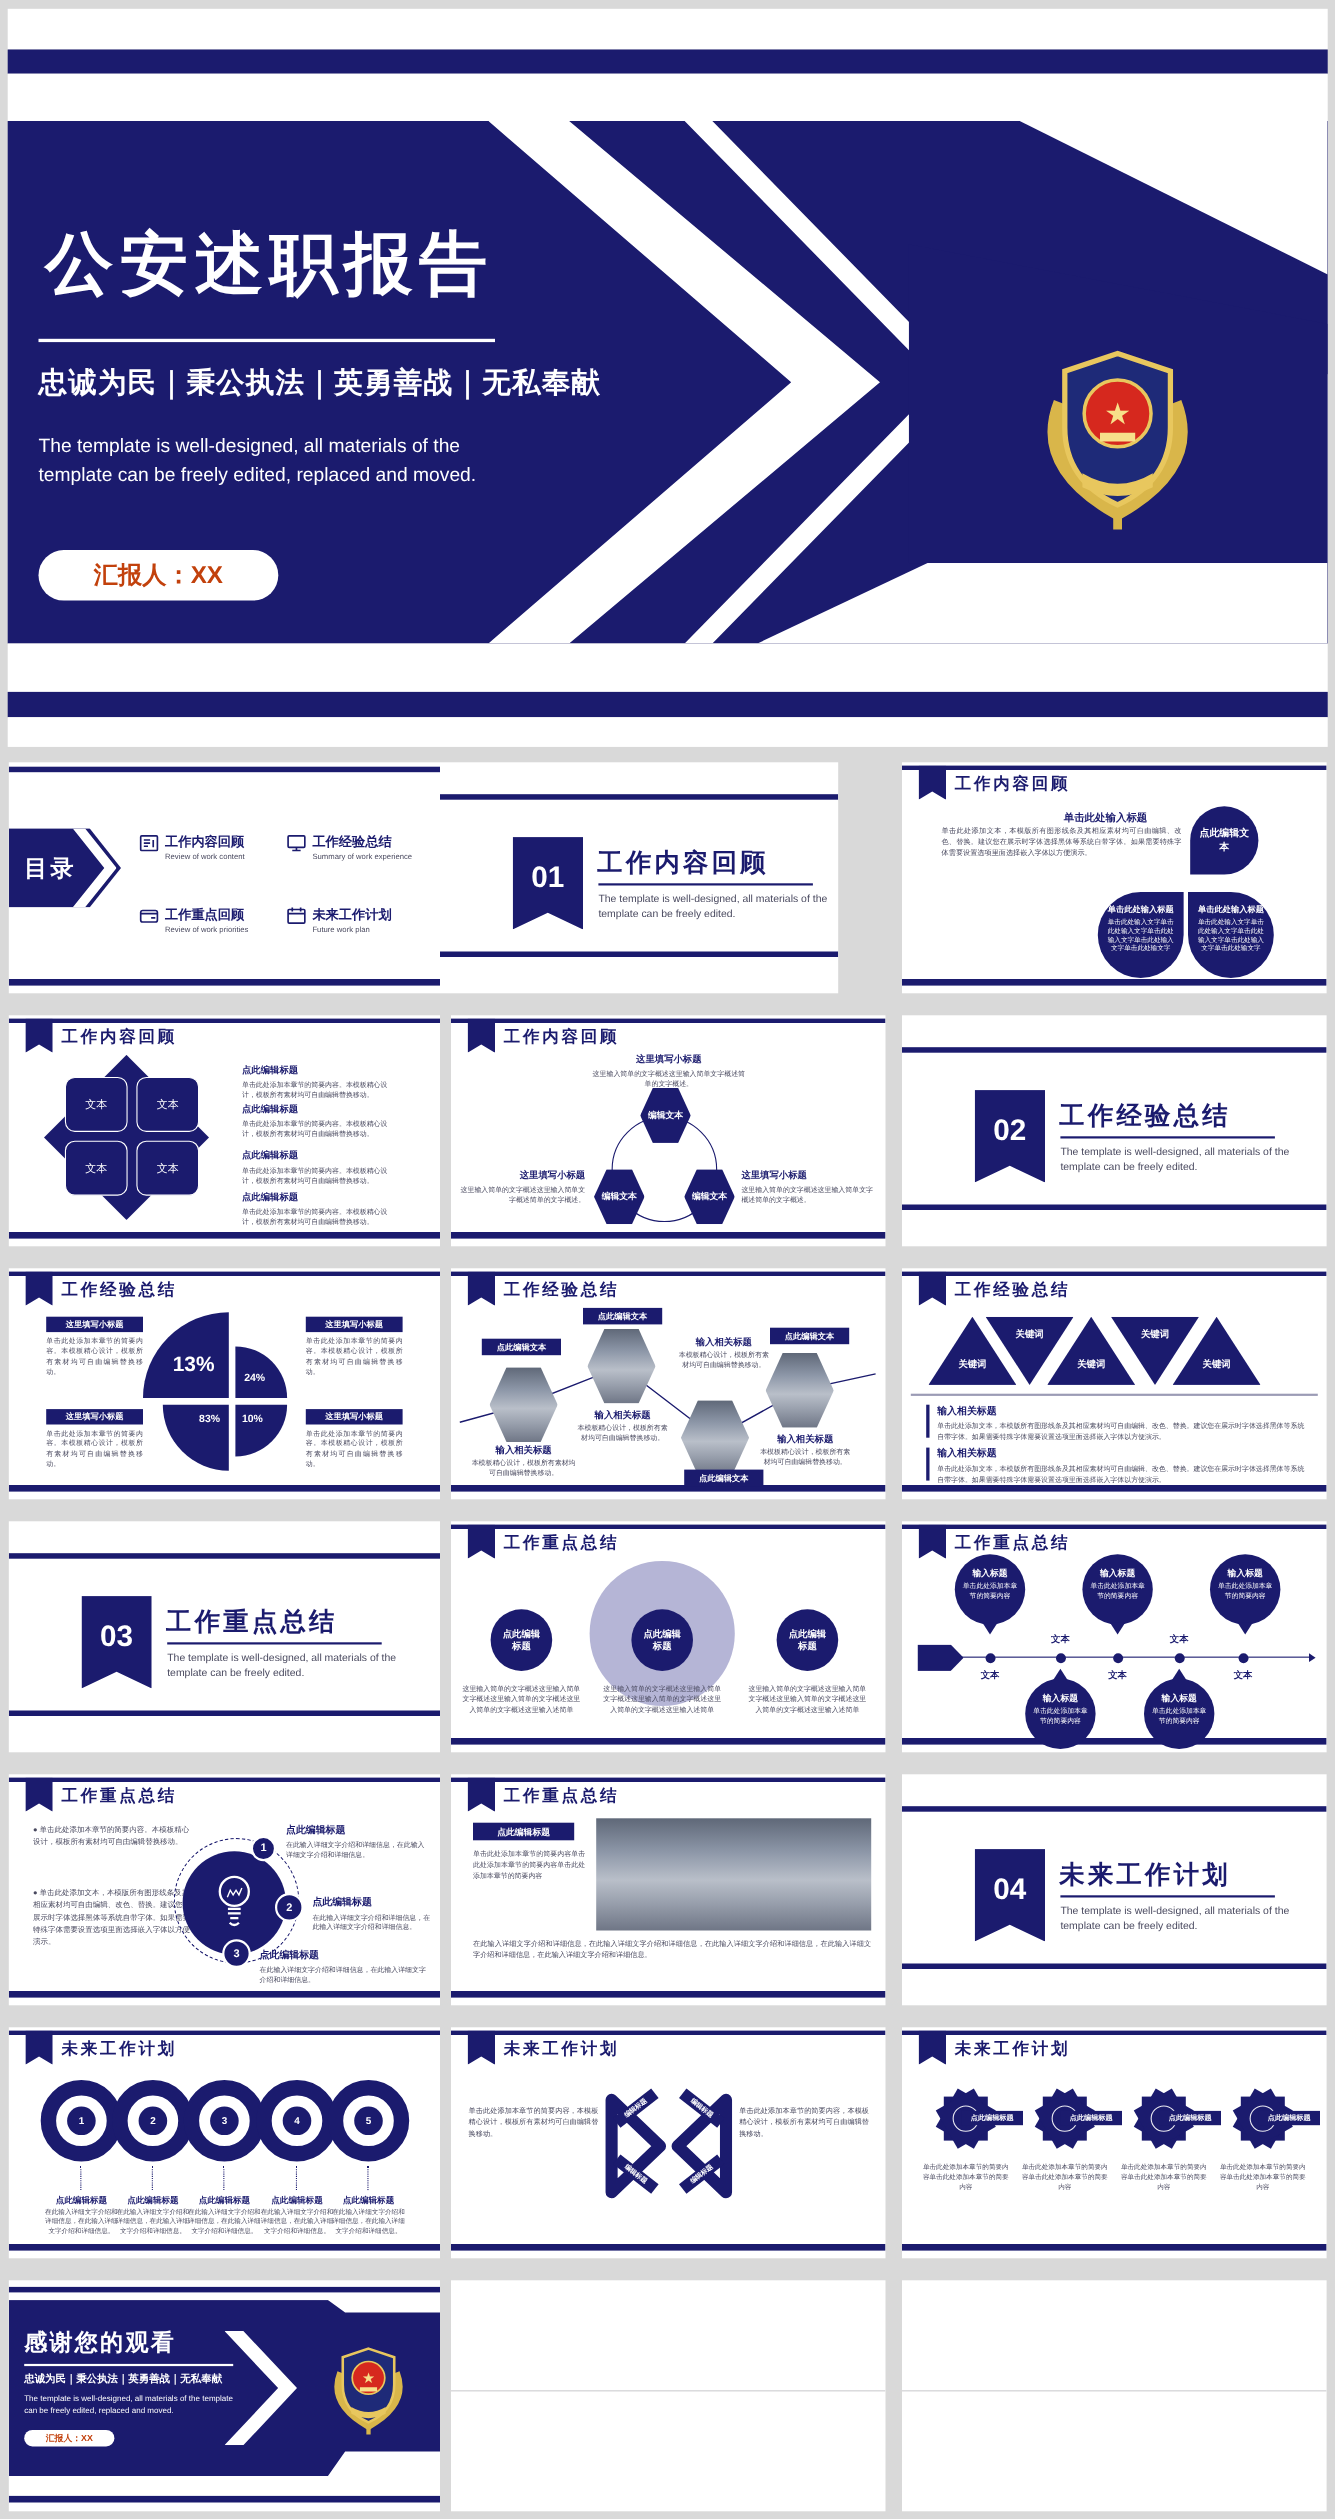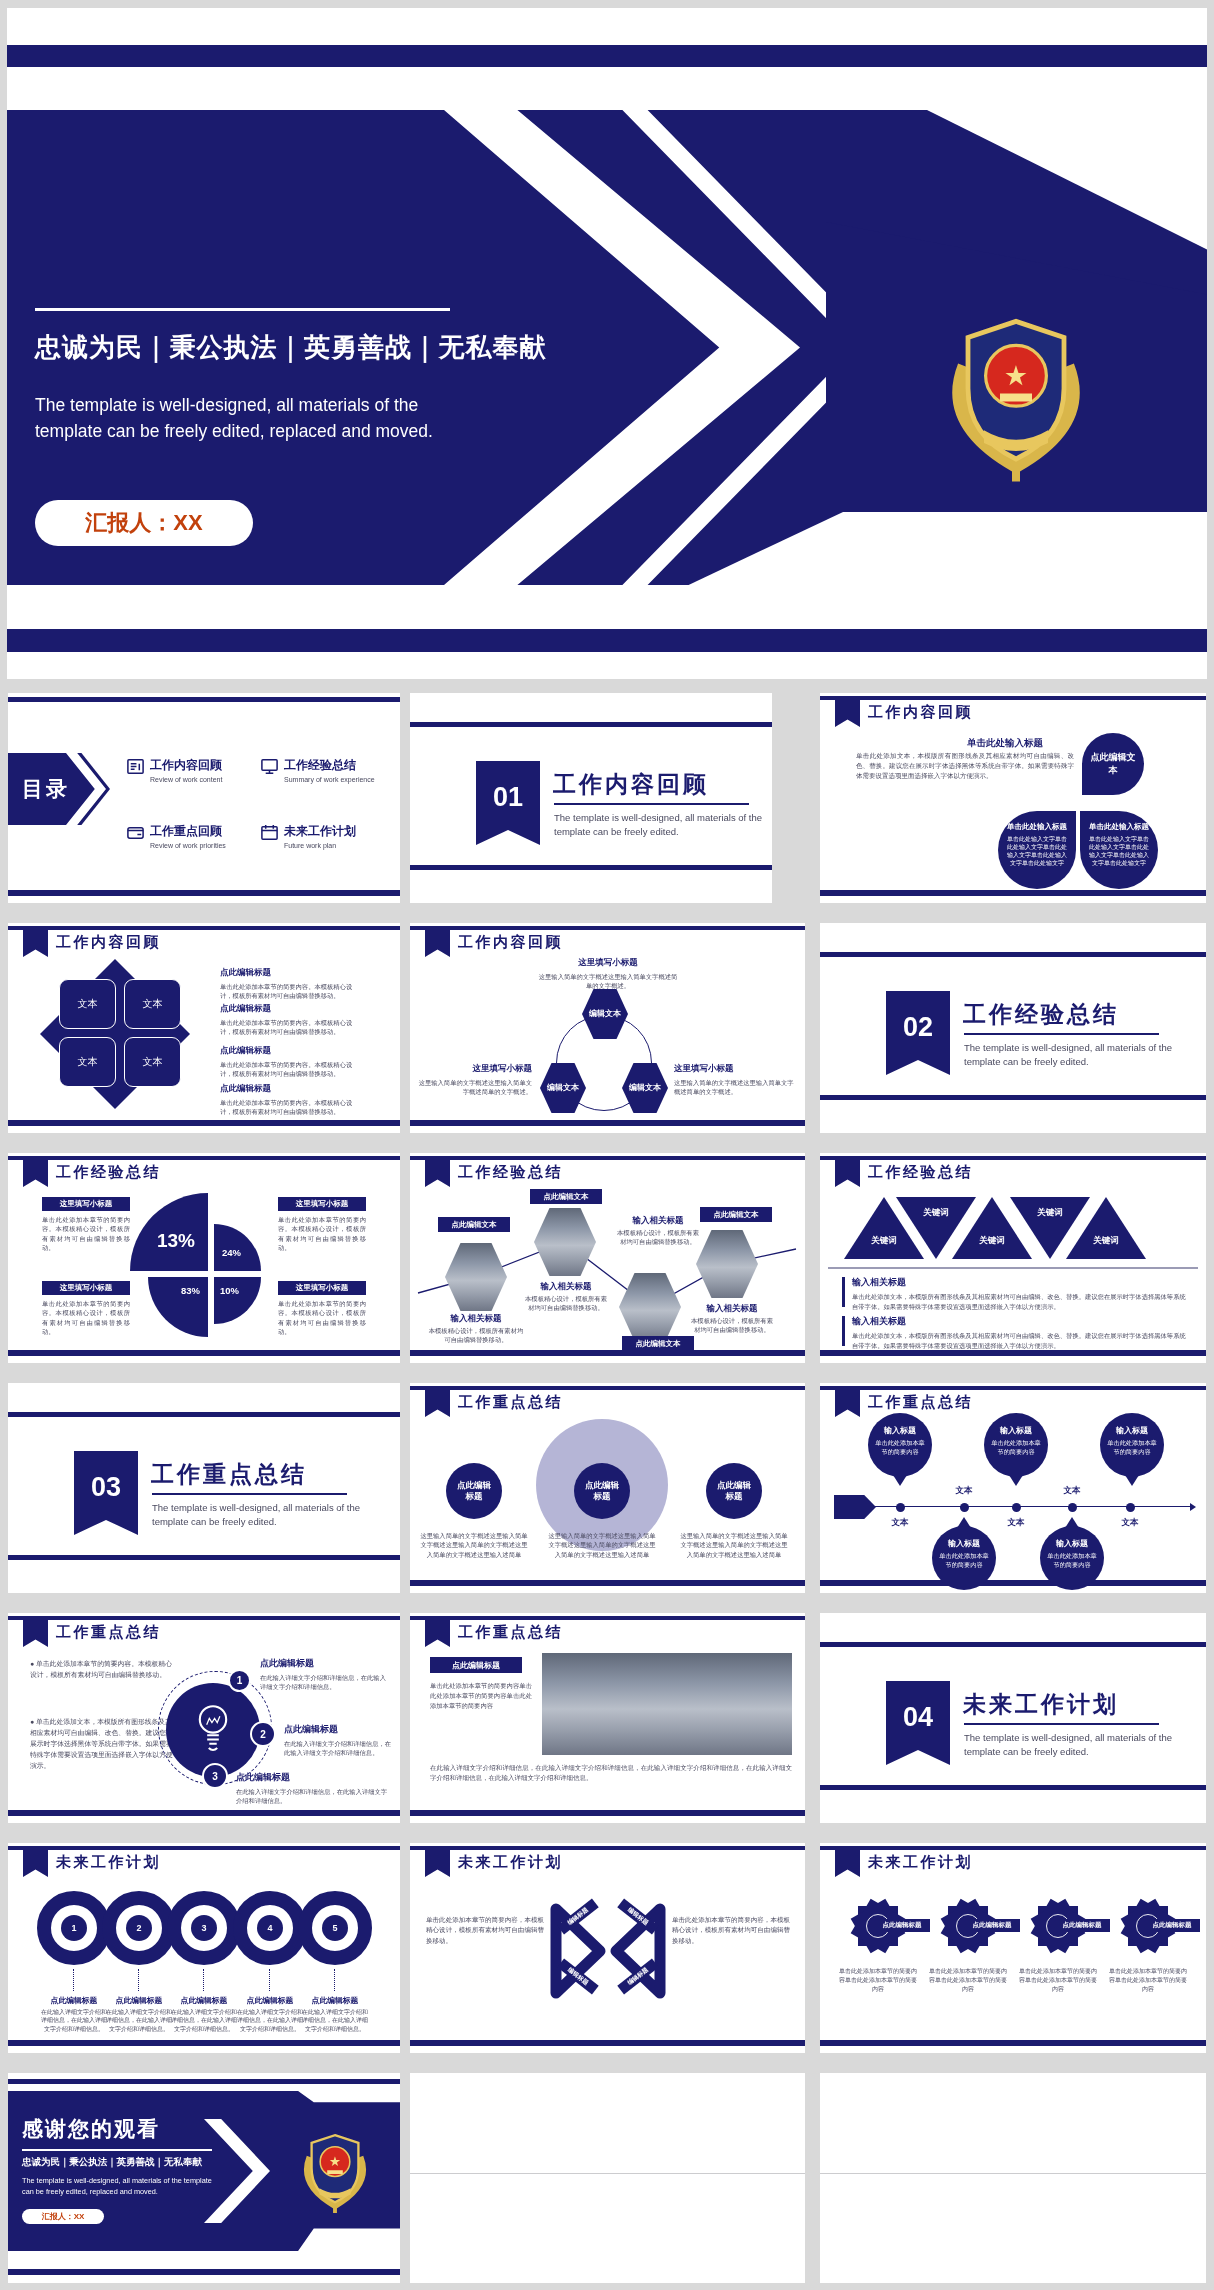--- a/index.html
+++ b/index.html
@@ -56,20 +56,21 @@
           <path d="M50 96 L50 110" stroke="#d9b64a" stroke-width="5"></path>
           <path d="M50 10 L80 20 L80 52 Q80 82 50 96 Q20 82 20 52 L20 20 Z" fill="#1e2a78" stroke="#e8c75e" stroke-width="3"></path>
           <circle cx="50" cy="44" r="19" fill="#d6281e" stroke="#e8c75e" stroke-width="2"></circle>
           <text x="50" y="50" font-size="17" fill="#f7e08a" text-anchor="middle">★</text>
           <path d="M40 55 h20 v5 h-20 z" fill="#f7e08a"></path>
           <path d="M30 78 Q50 90 70 78 L70 86 Q50 96 30 86 Z" fill="#e8c75e"></path>
         </svg>
       </div>
     </div>
 
+    <div class="abs wt" style="left:34px;top:88px;font-size:62px;font-weight:bold;letter-spacing:6px">公安述职报告</div>
     <div class="abs wh" style="left:28px;top:198px;width:415px;height:3px"></div>
     <div class="abs wt" style="left:28px;top:220px;font-size:26px;font-weight:bold;letter-spacing:1px">忠诚为民｜秉公执法｜英勇善战｜无私奉献</div>
     <div class="abs wt" style="left:28px;top:282px;width:420px;font-size:17.5px;line-height:1.5">The template is well-designed, all materials of the template can be freely edited, replaced and moved.</div>
     <div class="abs pillw" style="left:28px;top:390px;width:218px;height:46px;font-size:22px">汇报人：XX</div>
   </div>
 
   <div class="abs wh" style="left:7px;right:7px;top:585px;height:44px"></div>
   <div class="abs nv" style="left:7px;right:7px;top:629px;height:23px"></div>
   <div class="abs wh" style="left:7px;right:7px;top:652px;height:27px"></div>
 
@@ -116,21 +117,21 @@
           <svg width="19" height="19" viewBox="0 0 20 20" fill="none" stroke="#1b1b6e" stroke-width="1.6">
             <rect x="2" y="4" width="16" height="13" rx="1"></rect>
             <path d="M2 8h16M6 2v4M14 2v4"></path>
           </svg>
         </span>
       <div class="bt" style="margin-left:24px;font-size:12px">未来工作计划</div>
       <div class="bd" style="margin-left:24px;font-size:7px;margin-top:2px">Future work plan</div>
     </div>
   </div>
 
-  <div class="card" style="left:410px;top:693px;width:362px">
+  <div class="card" style="left:400px;top:693px;width:362px">
     <div class="rule" style="top:29px;height:5px"></div>
     <div class="rule" style="top:172px;height:5px"></div>
     <div class="ribbon" style="left:66px;top:68px;width:64px;height:84px;font-size:27px;padding-bottom:12px">01</div>
     <div class="abs bt" style="left:143px;top:76px;font-size:23px;letter-spacing:3px">工作内容回顾</div>
     <div class="abs nv" style="left:144px;top:110px;width:195px;height:2px"></div>
     <div class="abs bd" style="left:144px;top:118px;width:210px;font-size:9.5px;line-height:1.45">The template is well-designed, all materials of the template can be freely edited.</div>
   </div>
 
   <div class="card" style="left:820px;top:693px;width:386px">
     <div class="rule" style="top:3px;height:4px"></div>

